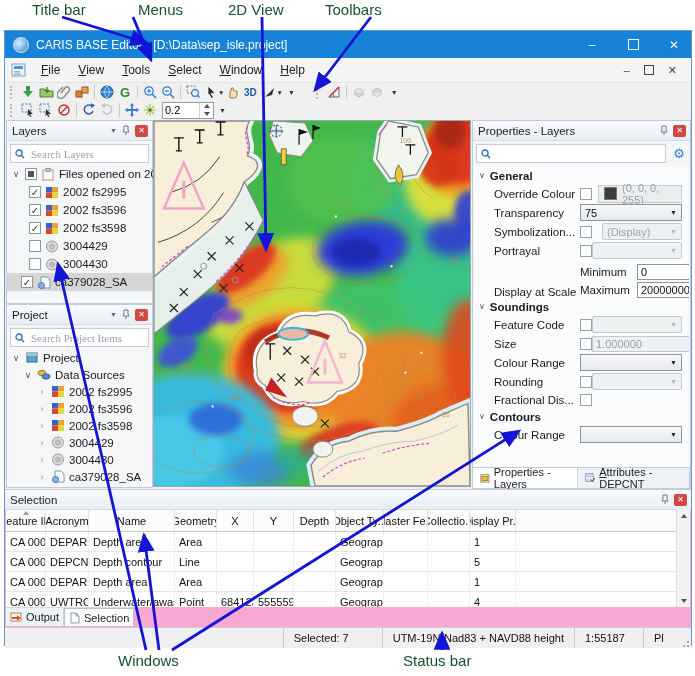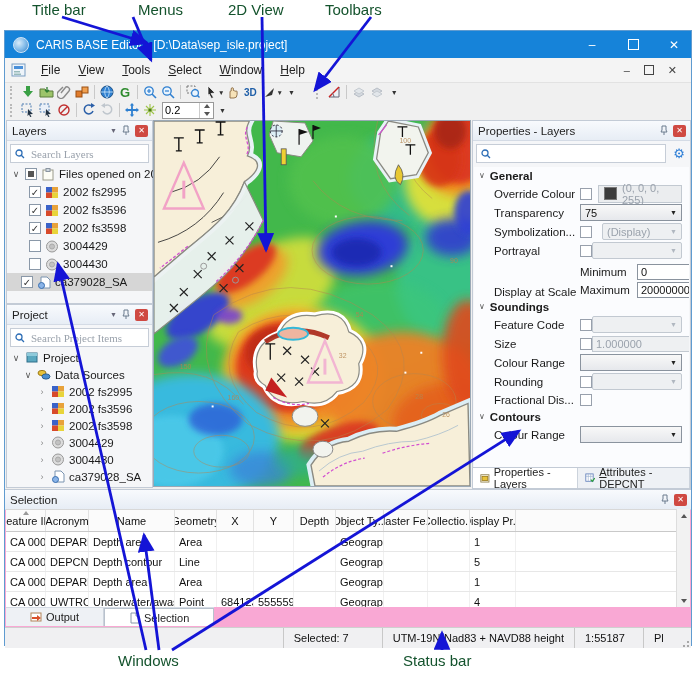--- a/index.html
+++ b/index.html
@@ -90,21 +90,21 @@
   .thr{display:flex;height:21px;border-bottom:1px solid #c9c9c9;background:#fbfbfb;align-items:center}
   .thc{position:relative;display:flex;align-items:center;justify-content:center;height:100%;border-right:1px solid #e2e2e2;box-sizing:border-box;white-space:nowrap;overflow:hidden}
   .sortind{position:absolute;left:50%;top:1px;margin-left:-3px;width:0;height:0;border-left:3px solid transparent;border-right:3px solid transparent;border-bottom:4px solid #999}
   .tr{display:flex;height:19px;border-bottom:1px solid #e7e7e7;align-items:center}
   .td{padding-left:4px;height:100%;display:flex;align-items:center;border-right:1px solid #f0f0f0;box-sizing:border-box;white-space:nowrap;overflow:hidden}
   .c0{width:40px}.c1{width:43px}.c2{width:86px}.c3{width:42px}.c4{width:37px}.c5{width:40px}.c6{width:42px}.c7{width:48px}.c8{width:44px}.c9{width:42px}.c10{width:46px}
   .cf{flex:1}
   .vscroll{position:absolute;top:19px;bottom:20px;right:1px;width:13px;background:#f2f2f2;border-left:1px solid #ddd}
   .sarr{position:absolute;left:0;width:13px;height:13px;display:flex;align-items:center;justify-content:center}
   .btabs{position:absolute;left:1px;bottom:1px;height:18px;display:flex;font-size:11px;align-items:stretch;background:#eef1f5;border-top:1px solid #d5dbe4}
-  .btab{display:flex;align-items:center;gap:4px;padding:0 24px;color:#222;border-right:1px solid #ccd3dc}
+  .btab{display:flex;align-items:center;gap:4px;padding:0 4px;color:#222;border-right:1px solid #ccd3dc}
   .btab.active{background:#fff;border:1px solid #b9c2cd;border-bottom:none}
 
   
   .status{height:20px;display:flex;align-items:flex-end;background:#f0f0f2;border-top:1px solid #cfcfcf;font-size:11px;color:#111}
   .scell{border-left:1px solid #c8c8c8;height:100%;display:flex;align-items:center;padding:0 10px;white-space:nowrap}
 </style>
 </head>
 <body>
 
 <div class="stage">

